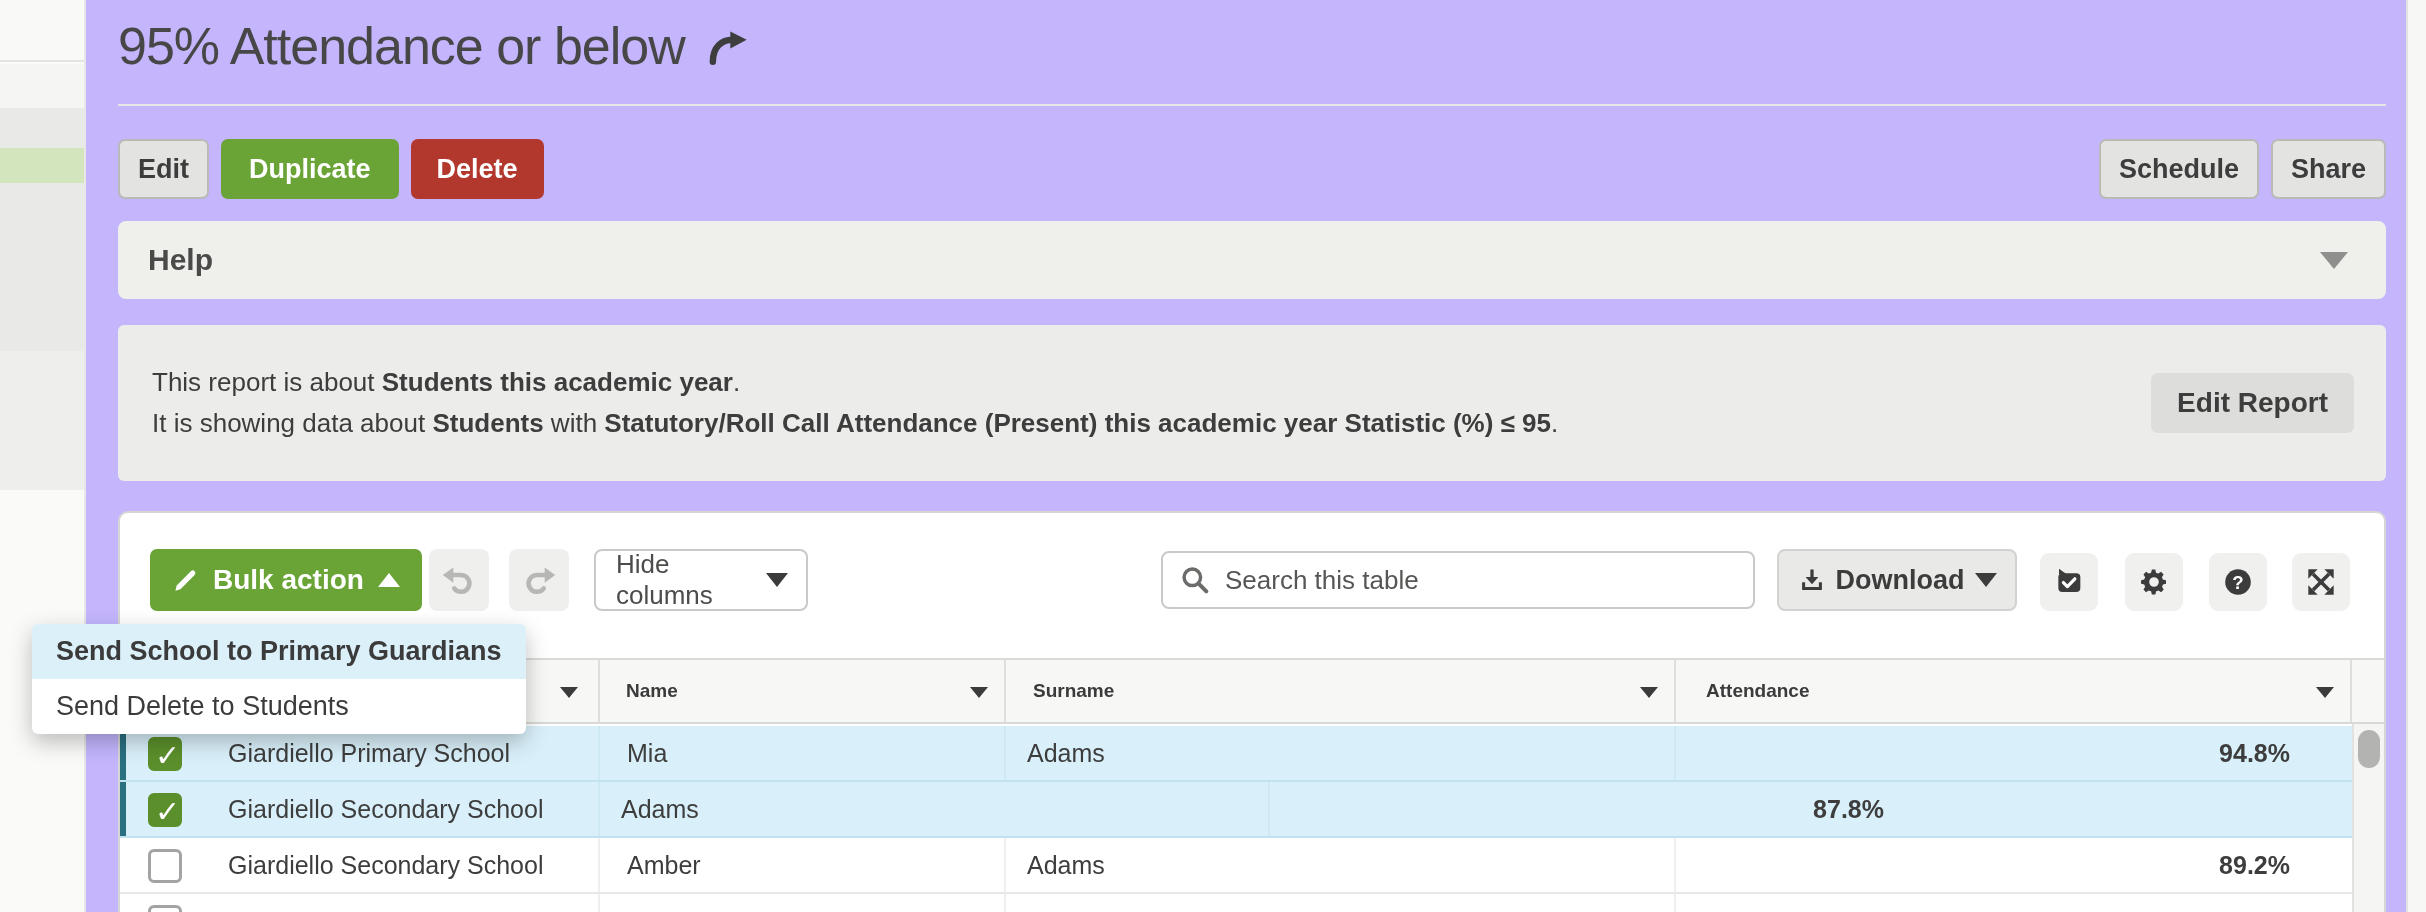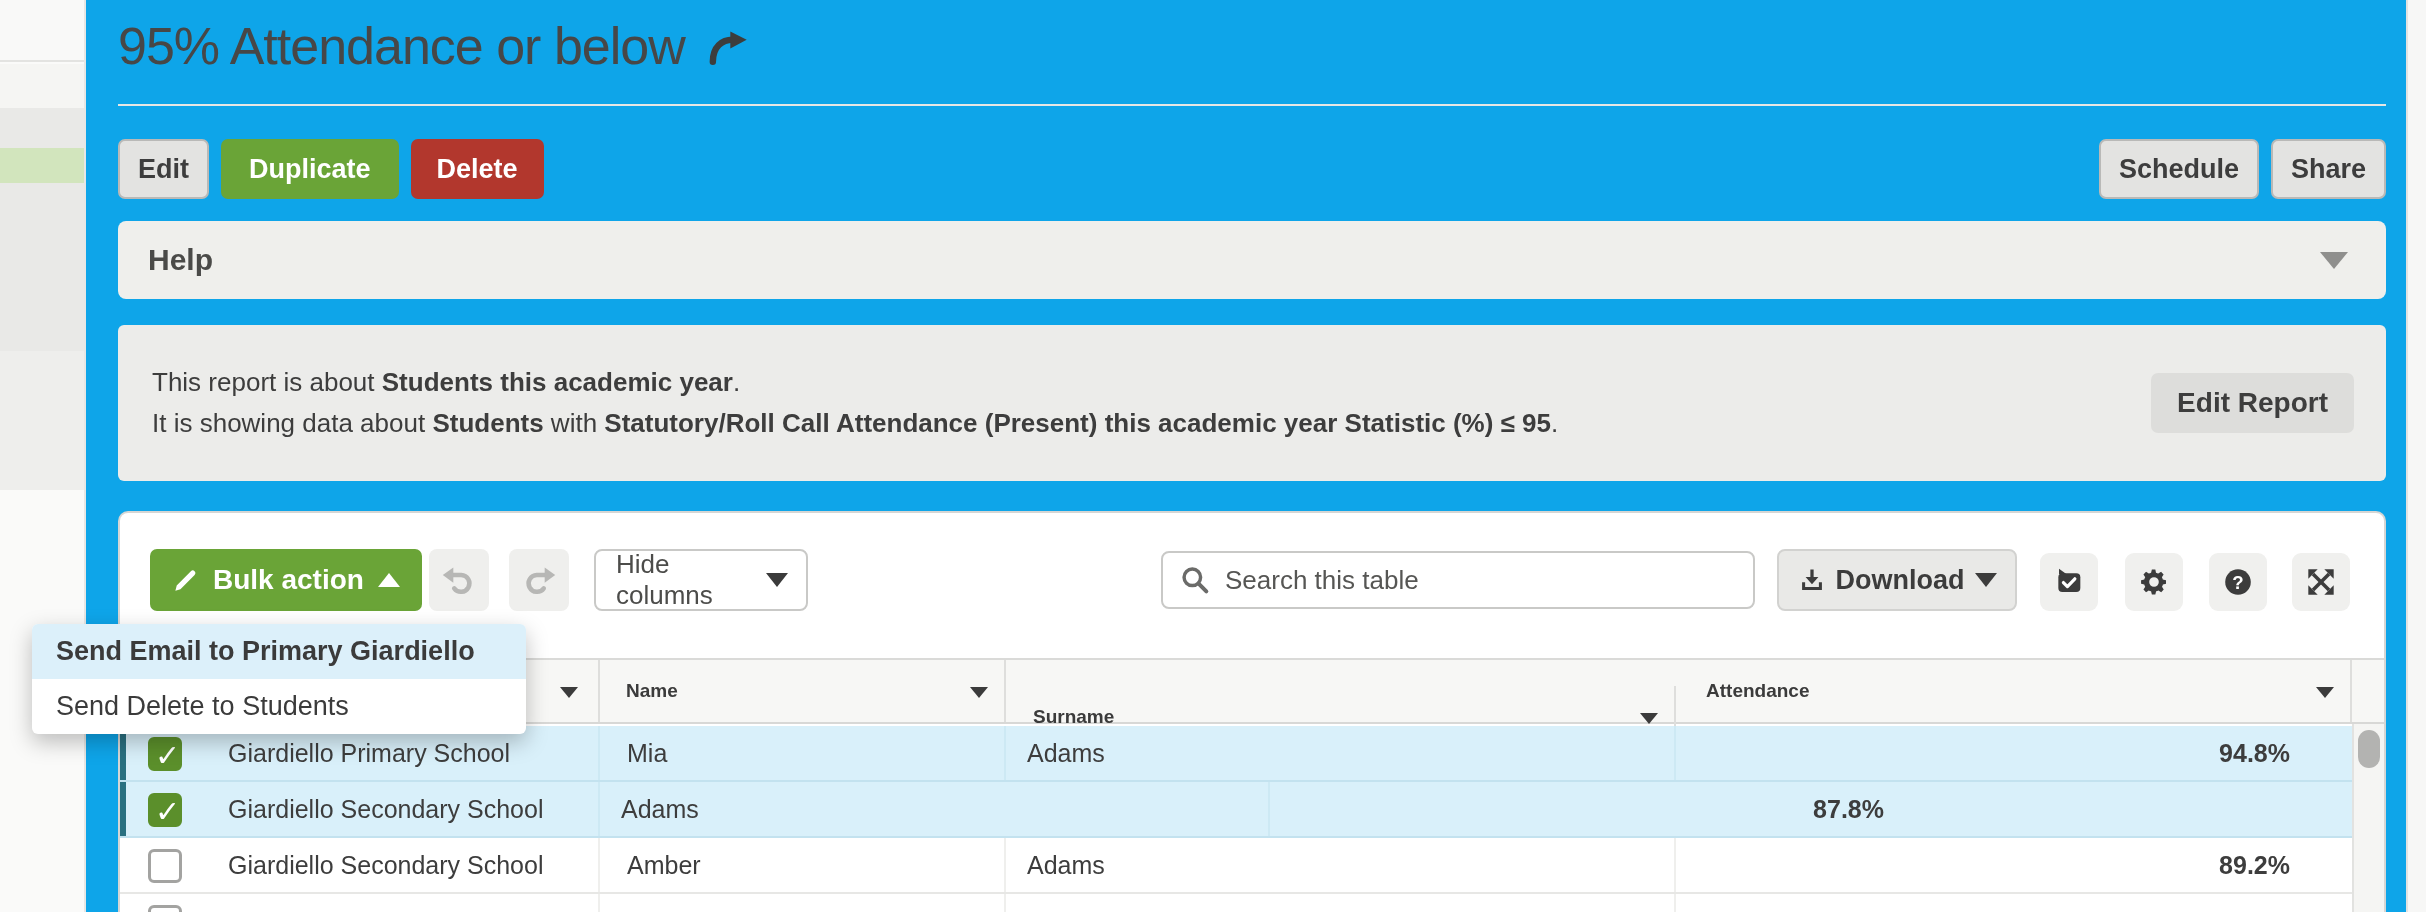--- a/index.html
+++ b/index.html
@@ -1,18 +1,18 @@
 <!DOCTYPE html>
 <html><head>
 <meta charset="utf-8">
 <style>
   * { margin:0; padding:0; box-sizing:border-box; }
   html,body { background:#fff; }
   body { font-family:"Liberation Sans","DejaVu Sans",sans-serif; color:#3d3d3d; }
-  .screen { position:relative; width:2426px; height:912px; overflow:hidden; background:#0ea5e9; }
+  .screen { position:relative; width:2426px; height:912px; overflow:hidden; background:#c4b5fd; }
 
   
   .sidebar { position:absolute; left:0; top:0; width:86px; height:912px; background:#fafaf9; border-right:2px solid #e7e7e5; }
   .sb { position:absolute; left:0; width:84px; }
   .sb1 { top:0; height:62px; background:#f9f9f8; border-bottom:2px solid #e3e3e1; }
   .sb2 { top:64px; height:44px; background:#f5f5f3; }
   .sb3 { top:108px; height:40px; background:#e9e9e7; }
   .sb4 { top:148px; height:35px; background:#d2e5bd; }
   .sb5 { top:183px; height:168px; background:#e9e9e7; }
   .sb6 { top:351px; height:139px; background:#eeeeec; }
@@ -65,21 +65,21 @@
   .search-box input { border:none; outline:none; flex:1; height:100%; font-size:26px; color:#3d3d3d; margin-left:14px; font-family:inherit; background:transparent; }
   .search-box input::placeholder { color:#565654; opacity:1; }
   .dl-btn { left:1657px; top:36px; width:240px; height:62px; background:#e9e9e7; border:2px solid #d2d2d0; border-radius:8px; display:flex; align-items:center; justify-content:center; gap:10px; font-size:27px; font-weight:bold; color:#3c3c3c; cursor:pointer; }
   .dl-btn .caret-dn { border-top-color:#3c3c3c; }
   .icon-btn { top:40px; width:58px; height:58px; background:#f0f0ee; border-radius:9px; display:flex; align-items:center; justify-content:center; cursor:pointer; }
   .ib1 { left:1920px; } .ib2 { left:2005px; } .ib3 { left:2089px; } .ib4 { left:2172px; }
 
   
   .thead { position:absolute; left:0; top:145px; width:2264px; height:66px; background:#f7f7f5; border-top:2px solid #dadad8; border-bottom:2px solid #d8d8d6; display:flex; }
   .th { position:relative; height:100%; border-right:2px solid #dededc; display:flex; align-items:center; font-size:19px; font-weight:bold; color:#3b3b3b; cursor:pointer; }
-  .th-c0 { width:480px; } .th-c1 { width:406px; padding-left:26px; } .th-c2 { width:670px; padding-left:27px;margin-top:26px; } .th-c3 { width:676px; padding-left:30px; }
+  .th-c0 { width:480px; } .th-c1 { width:406px; padding-left:26px; } .th-c2 { width:670px; padding-left:27px; } .th-c3 { width:676px; padding-left:30px; }
   .th-scroll { width:30px; border-right:none; }
   .th .caret { position:absolute; right:16px; top:27px; width:0; height:0; border-left:9px solid transparent; border-right:9px solid transparent; border-top:11px solid #3b3b3b; }
   .th-c0 .caret { right:20px; }
 
   
   .rows { position:absolute; left:0; top:213px; width:2264px; bottom:0; overflow:hidden; }
   .trow { position:relative; height:56px; display:flex; font-size:25px; color:#3d3d3d; background:#fff; border-bottom:2px solid #e7e7e5; cursor:pointer; }
   .trow.sel { background:#d9f0fa; border-bottom-color:#c3e2ef; }
   .trow.sel::before { content:""; position:absolute; left:0; top:0; bottom:0; width:6px; background:#2a7080; }
   .td { height:100%; display:flex; align-items:center; border-right:2px solid #efefed; }
@@ -313,18 +313,18 @@
     <div class="td td-c3"></div>
   </div>
       </div>
 
     <div class="vtrack">
       <div class="vthumb"></div>
     </div>
   </div>
 
   <div class="menu" id="bulk-menu">
-      <div class="menu-item hl">Send Email to Primary Giardiello</div>
+      <div class="menu-item hl">Send School to Primary Guardians</div>
       <div class="menu-item">Send Delete to Students</div>
     </div>
 
   <div class="page-scrollbar"></div>
 </div>
 
 </body></html>

